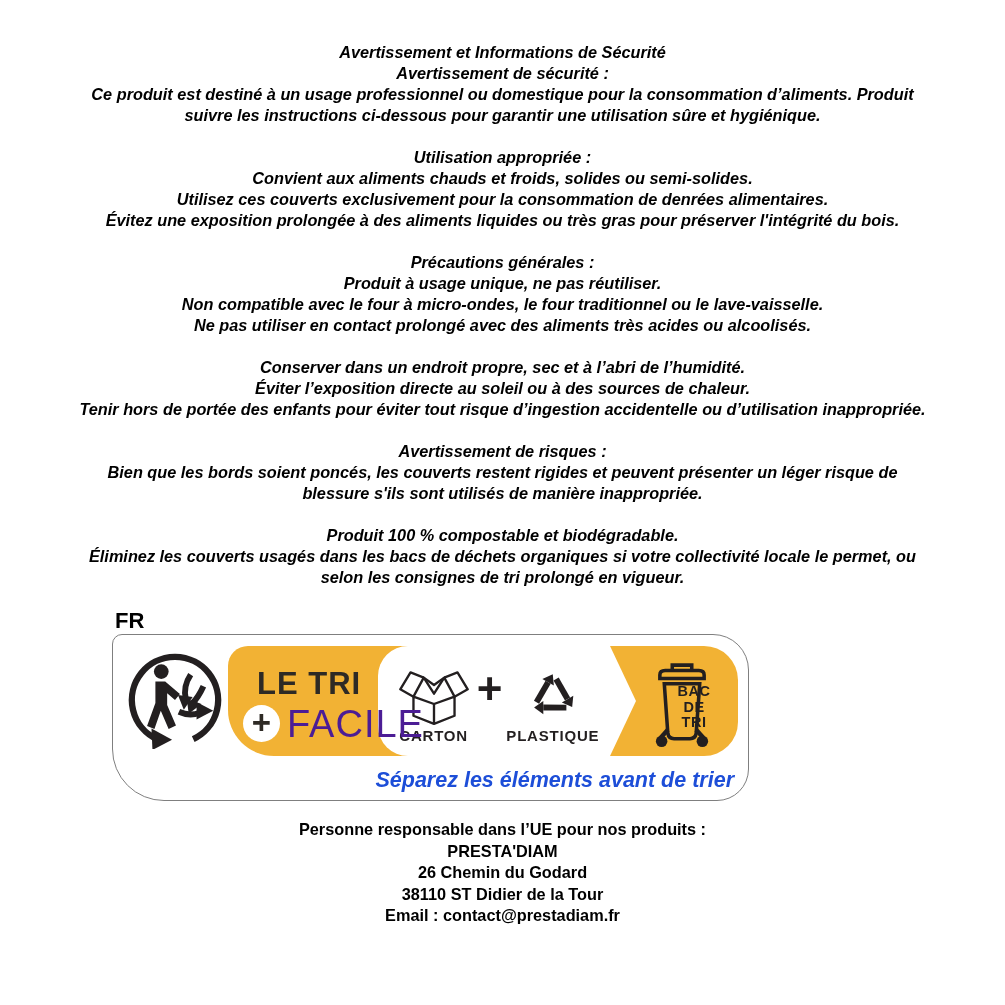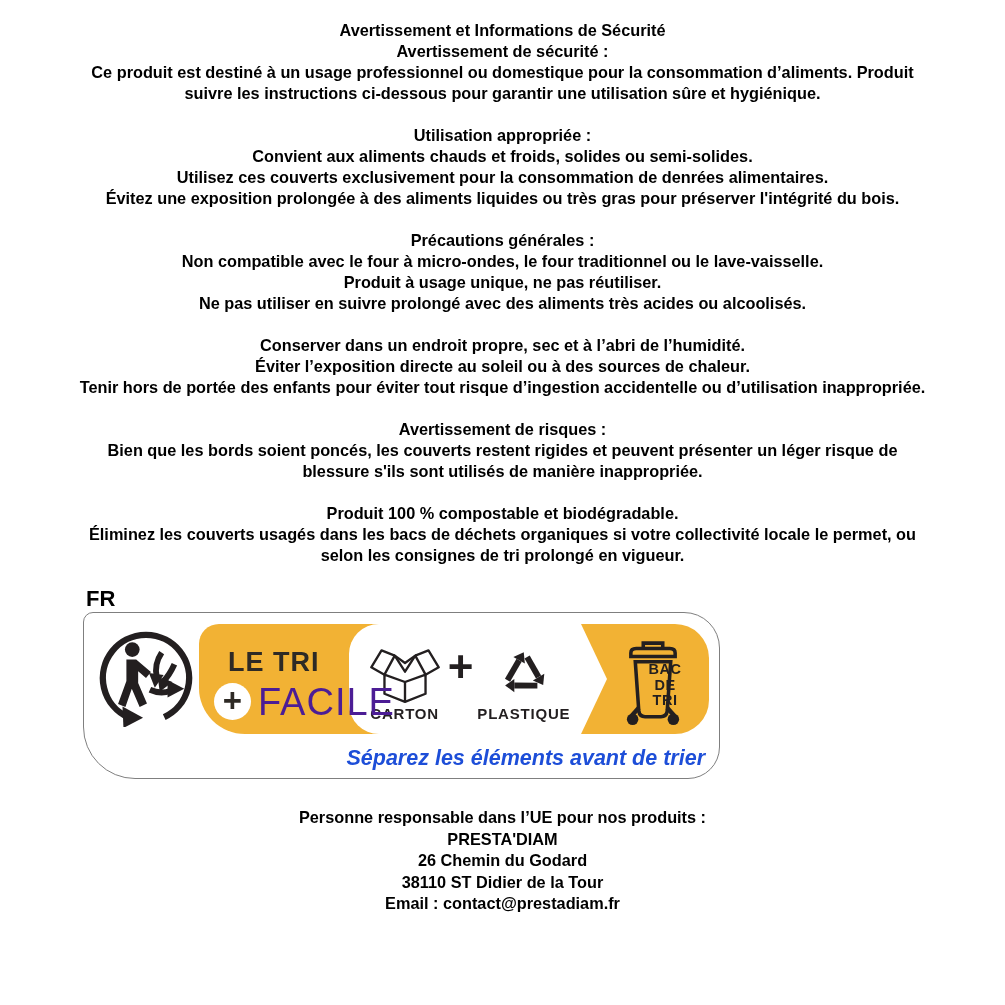--- a/index.html
+++ b/index.html
@@ -5,31 +5,31 @@
   * { margin: 0; padding: 0; box-sizing: border-box; }
   html, body { background: #ffffff; }
   body {
     width: 1005px;
     height: 1005px;
     font-family: "Liberation Sans", sans-serif;
     font-weight: 700;
     color: #000000;
     overflow: hidden;
   }
-  .text-block { padding-top: 20px; }
+  .text-block { padding-top: 42px; font-style: italic; }
   .group { margin-bottom: 21px; }
   .line {
     font-size: 16.3px;
     line-height: 21px;
     text-align: center;
     white-space: nowrap;
     font-weight: 700;
   }
   
-  .logo-section { margin-left: 83px; margin-top: 2px; }
+  .logo-section { margin-left: 112px; margin-top: 2px; }
   .fr-label {
     font-size: 22px;
     line-height: 24px;
     font-weight: 700;
     margin-left: 3px;
     margin-bottom: 1px;
   }
   .logo-box {
     position: relative;
     width: 637px;
@@ -46,21 +46,21 @@
     background: #F2B234;
     border-radius: 20px 34px 34px 46px;
   }
   .tri-text {
     position: absolute;
     left: 130px; top: 33px;
     display: flex; flex-direction: column; gap: 5px;
     z-index: 2;
   }
   .tri-top {
-    font-size: 27px; line-height: 32px; font-weight: 700;
+    font-size: 31px; line-height: 32px; font-weight: 700;
     color: #2e2a25; letter-spacing: 1px; padding-left: 14px;
   }
   .tri-row { display: flex; align-items: center; gap: 7px; }
   .plus-circle {
     width: 37px; height: 37px; border-radius: 50%;
     background: #ffffff; color: #2e2a25;
     display: flex; align-items: center; justify-content: center;
     font-size: 33px; font-weight: 700; line-height: 1; padding-bottom: 3px;
   }
   .tri-bottom {
@@ -99,21 +99,21 @@
     position: absolute; left: 12px; top: 27px; width: 100%;
     text-align: center; color: #231f20;
   }
   .bin-line { font-size: 14.5px; line-height: 15.5px; font-weight: 700; letter-spacing: 0.5px; }
   .caption {
     position: absolute; right: 14px; bottom: 7px;
     font-size: 21.5px; font-style: italic; font-weight: 700;
     color: #1d4ed8; white-space: nowrap;
   }
   
-  .contact { margin-top: 28px; }
+  .contact { margin-top: 18px; }
   .contact .line { font-size: 16.3px; line-height: 21.5px; }
   .ico { stroke: #231f20; fill: none; }
 </style>
 </head>
 <body>
 
 <div class="text-block">
   <div class="group">
     <div class="line">Avertissement et Informations de Sécurité</div>
     <div class="line">Avertissement de sécurité :</div>
@@ -121,23 +121,23 @@
     <div class="line">suivre les instructions ci-dessous pour garantir une utilisation sûre et hygiénique.</div>
   </div>
   <div class="group">
     <div class="line">Utilisation appropriée :</div>
     <div class="line">Convient aux aliments chauds et froids, solides ou semi-solides.</div>
     <div class="line">Utilisez ces couverts exclusivement pour la consommation de denrées alimentaires.</div>
     <div class="line">Évitez une exposition prolongée à des aliments liquides ou très gras pour préserver l'intégrité du bois.</div>
   </div>
   <div class="group">
     <div class="line">Précautions générales :</div>
+    <div class="line">Produit à usage unique, ne pas réutiliser.</div>
     <div class="line">Non compatible avec le four à micro-ondes, le four traditionnel ou le lave-vaisselle.</div>
-    <div class="line">Produit à usage unique, ne pas réutiliser.</div>
-    <div class="line">Ne pas utiliser en suivre prolongé avec des aliments très acides ou alcoolisés.</div>
+    <div class="line">Ne pas utiliser en contact prolongé avec des aliments très acides ou alcoolisés.</div>
   </div>
   <div class="group">
     <div class="line">Conserver dans un endroit propre, sec et à l’abri de l’humidité.</div>
     <div class="line">Éviter l’exposition directe au soleil ou à des sources de chaleur.</div>
     <div class="line">Tenir hors de portée des enfants pour éviter tout risque d’ingestion accidentelle ou d’utilisation inappropriée.</div>
   </div>
   <div class="group">
     <div class="line">Avertissement de risques :</div>
     <div class="line">Bien que les bords soient poncés, les couverts restent rigides et peuvent présenter un léger risque de</div>
     <div class="line">blessure s'ils sont utilisés de manière inappropriée.</div>

